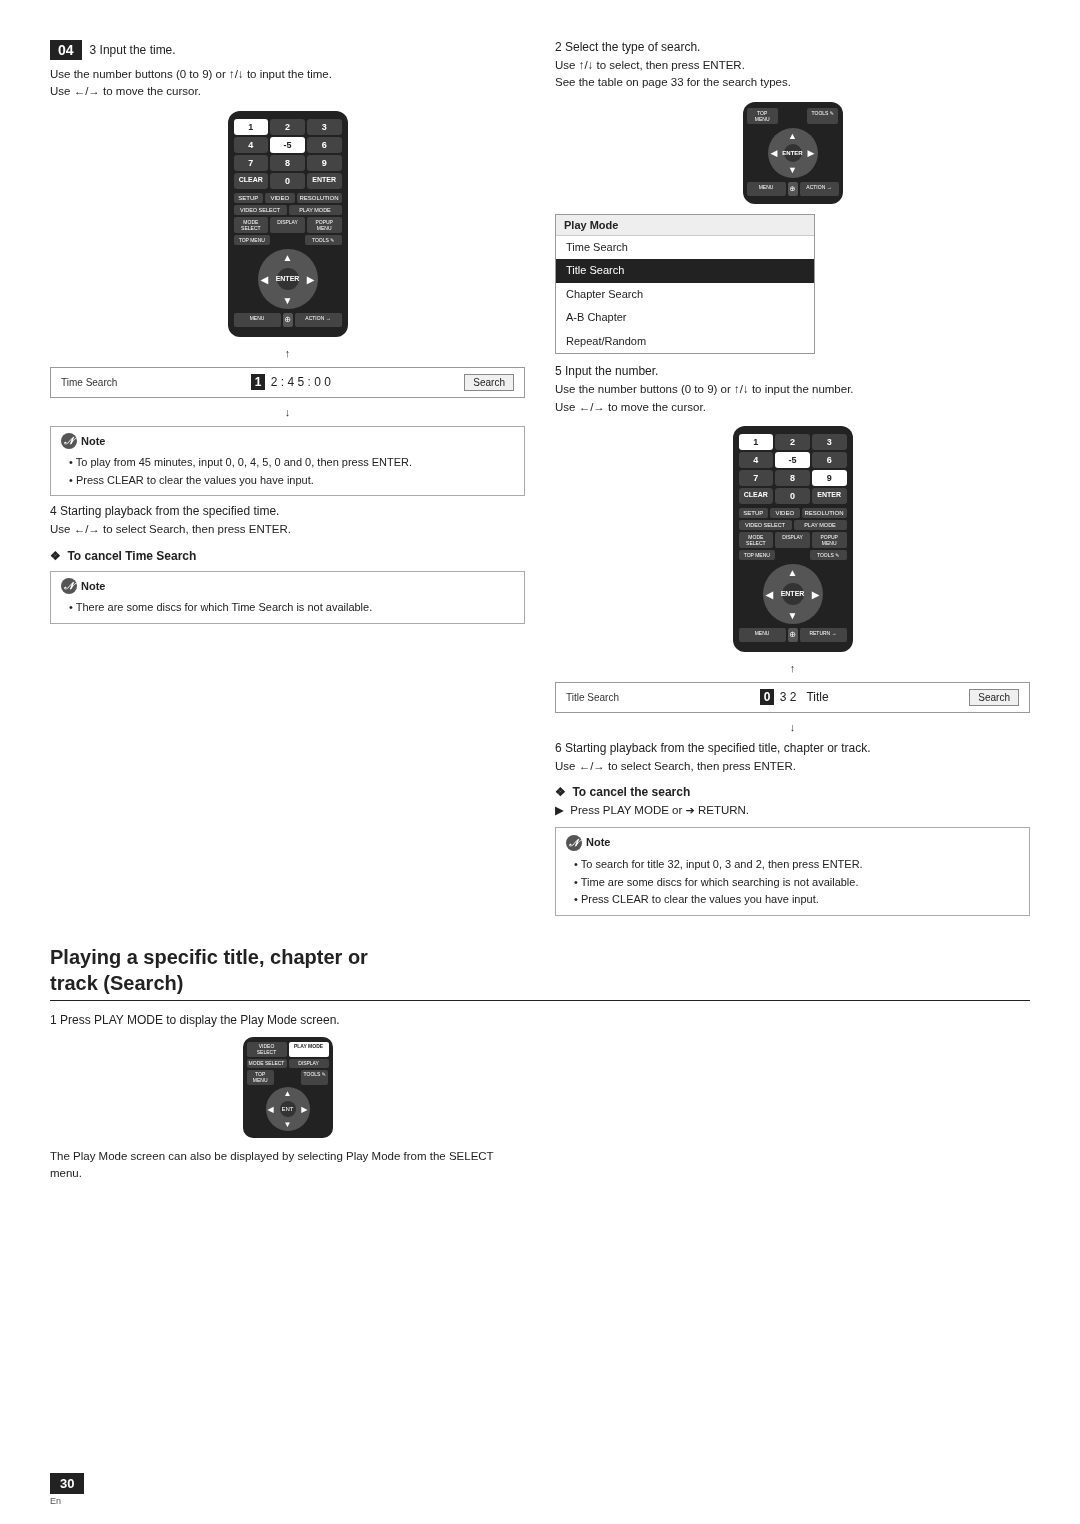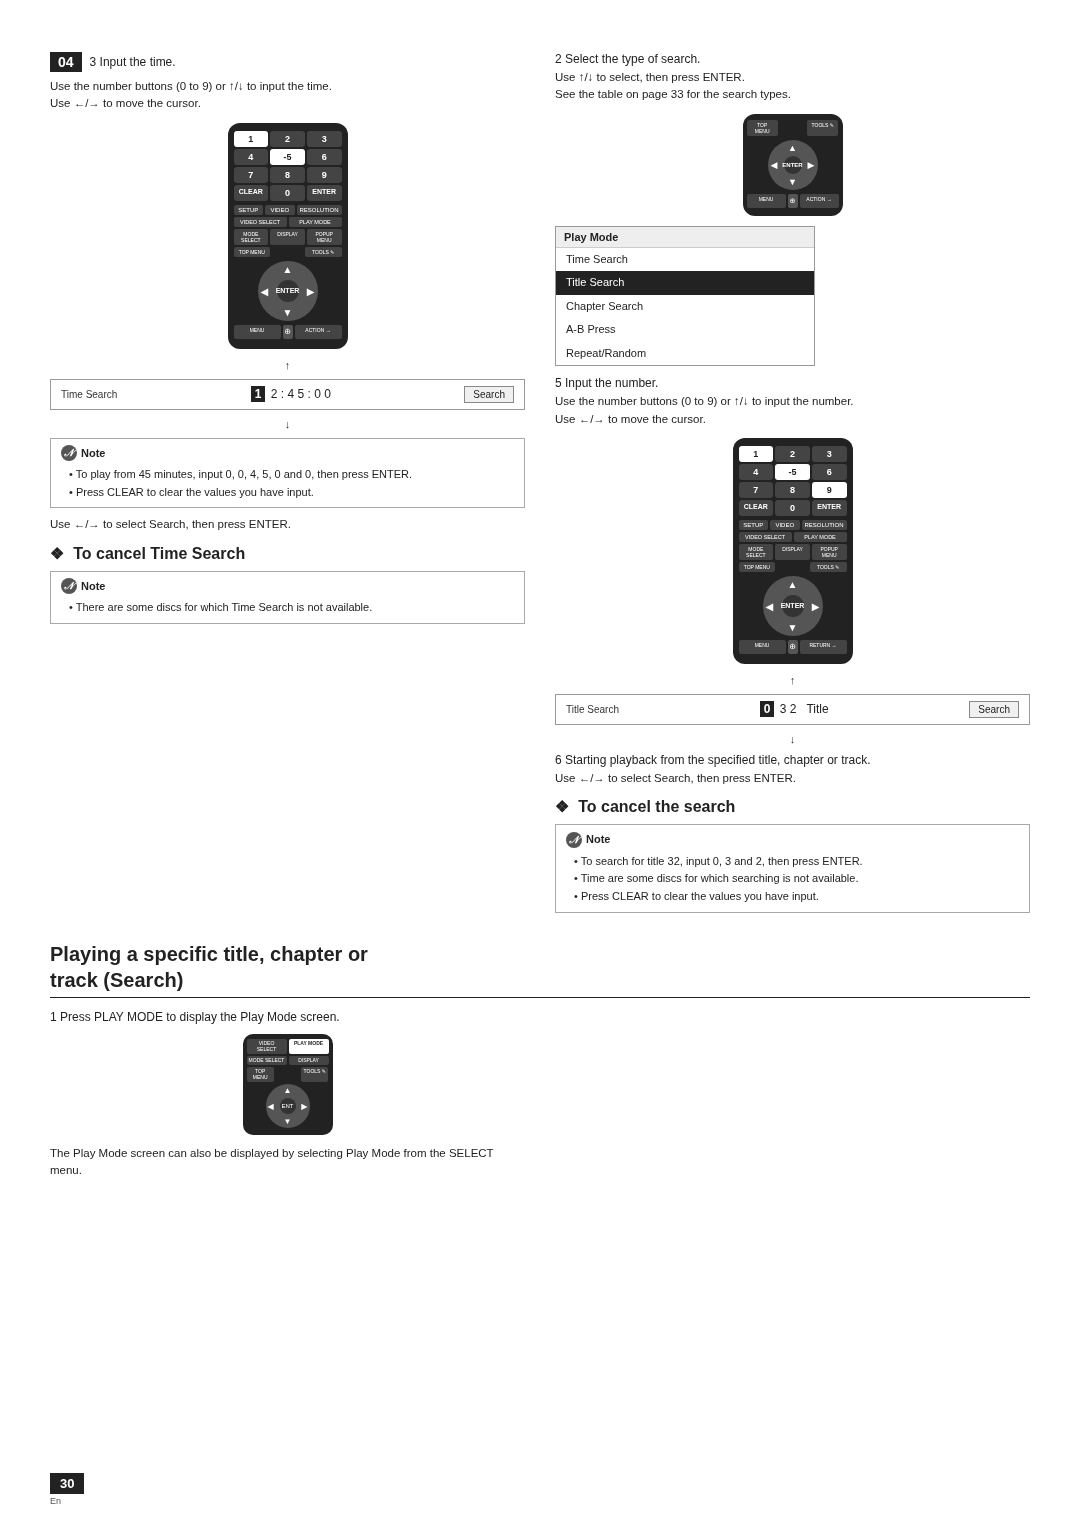--- a/index.html
+++ b/index.html
@@ -13,21 +13,21 @@
     }
     .page {
       width: 1080px;
       min-height: 1524px;
       padding: 40px 50px 40px 50px;
       position: relative;
     }
     .two-col {
       display: flex;
       gap: 30px;
-      margin-top: 12px;
+      margin-top: 0;
     }
     .col-left, .col-right {
       flex: 1;
     }
     .step-body {
       font-size: 11.5px;
       margin-bottom: 8px;
       margin-left: 0;
       line-height: 1.5;
     }
@@ -211,21 +211,21 @@
     .sub-step-header {
       font-weight: bold;
       font-size: 12px;
       margin-bottom: 3px;
     }
     
     .cancel-box {
       margin: 8px 0;
     }
     .cancel-title {
-      font-size: 16px;
+      font-size: 12px;
       font-weight: bold;
       margin-bottom: 3px;
     }
     
     .playmode-menu {
       border: 1px solid #999;
       padding: 0;
       margin: 8px 0;
       font-size: 11px;
       min-width: 180px;
@@ -423,20 +423,23 @@
           <div class="note-icon">𝒩</div>
           <span>Note</span>
         </div>
         <ul class="note-list">
           <li>To play from 45 minutes, input <b>0</b>, <b>0</b>, <b>4</b>, <b>5</b>, <b>0</b> and <b>0</b>, then press <b>ENTER</b>.</li>
           <li>Press <b>CLEAR</b> to clear the values you have input.</li>
         </ul>
       </div>
 
       <div class="sub-step">
+        <div class="sub-step-header">
+          <b>4   Starting playback from the specified time.</b>
+        </div>
         <div class="step-body">
           Use <b>←</b>/<b>→</b> to select <b>Search</b>, then press <b>ENTER</b>.
         </div>
       </div>
 
       <div class="cancel-box">
         <div class="cancel-title">❖&nbsp;&nbsp;To cancel Time Search</div>
       </div>
 
       <div class="note-box">
@@ -487,21 +490,21 @@
             <div class="btn-small" style="font-size:5px;">ACTION →</div>
           </div>
         </div>
       </div>
 
       <div class="playmode-menu">
         <div class="playmode-menu-title">Play Mode</div>
         <div class="playmode-menu-item">Time Search</div>
         <div class="playmode-menu-item selected">Title Search</div>
         <div class="playmode-menu-item">Chapter Search</div>
-        <div class="playmode-menu-item">A-B Press</div>
+        <div class="playmode-menu-item">A-B Chapter</div>
         <div class="playmode-menu-item">Repeat/Random</div>
       </div>
 
       <div class="sub-step" style="margin-top:10px;">
         <div class="sub-step-header">
           <b>5   Input the number.</b>
         </div>
         <div class="step-body">
           Use the number buttons (0 to 9) or <b>↑</b>/<b>↓</b> to input the number.<br>
           Use <b>←</b>/<b>→</b> to move the cursor.
@@ -580,20 +583,23 @@
         <div class="sub-step-header">
           <b>6   Starting playback from the specified title, chapter or track.</b>
         </div>
         <div class="step-body">
           Use <b>←</b>/<b>→</b> to select <b>Search</b>, then press <b>ENTER</b>.
         </div>
       </div>
 
       <div class="cancel-box">
         <div class="cancel-title">❖&nbsp;&nbsp;To cancel the search</div>
+        <div class="step-body">
+          ▶&nbsp;&nbsp;Press <b>PLAY MODE</b> or <span style="font-size:11px;">➔</span> <b>RETURN</b>.
+        </div>
       </div>
 
       <div class="note-box">
         <div class="note-header">
           <div class="note-icon">𝒩</div>
           <span>Note</span>
         </div>
         <ul class="note-list">
           <li>To search for title 32, input <b>0</b>, <b>3</b> and <b>2</b>, then press <b>ENTER</b>.</li>
           <li>Time are some discs for which searching is not available.</li>

